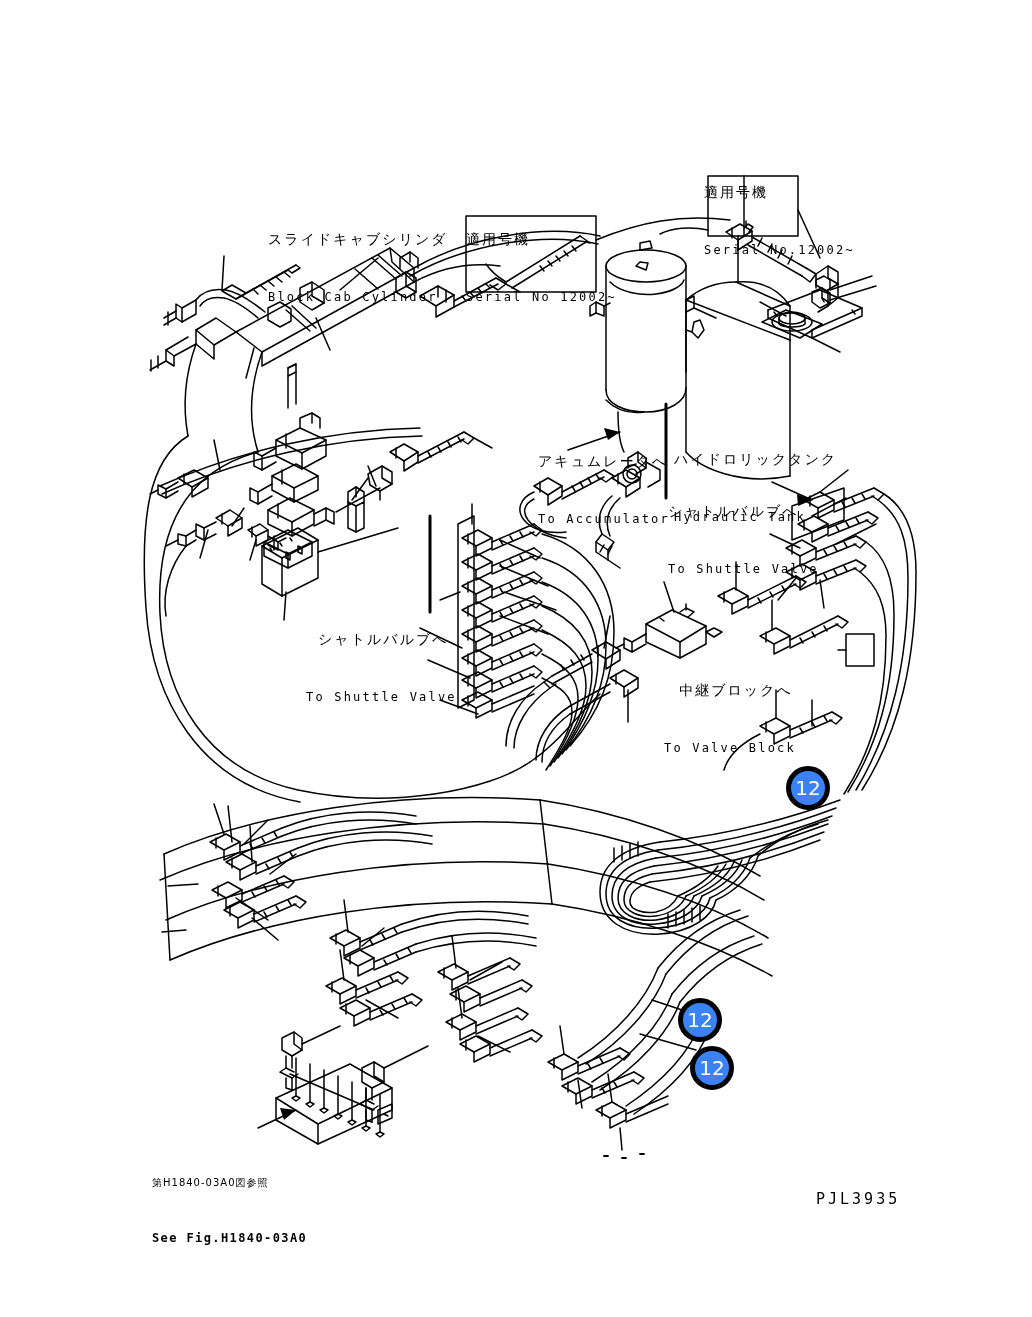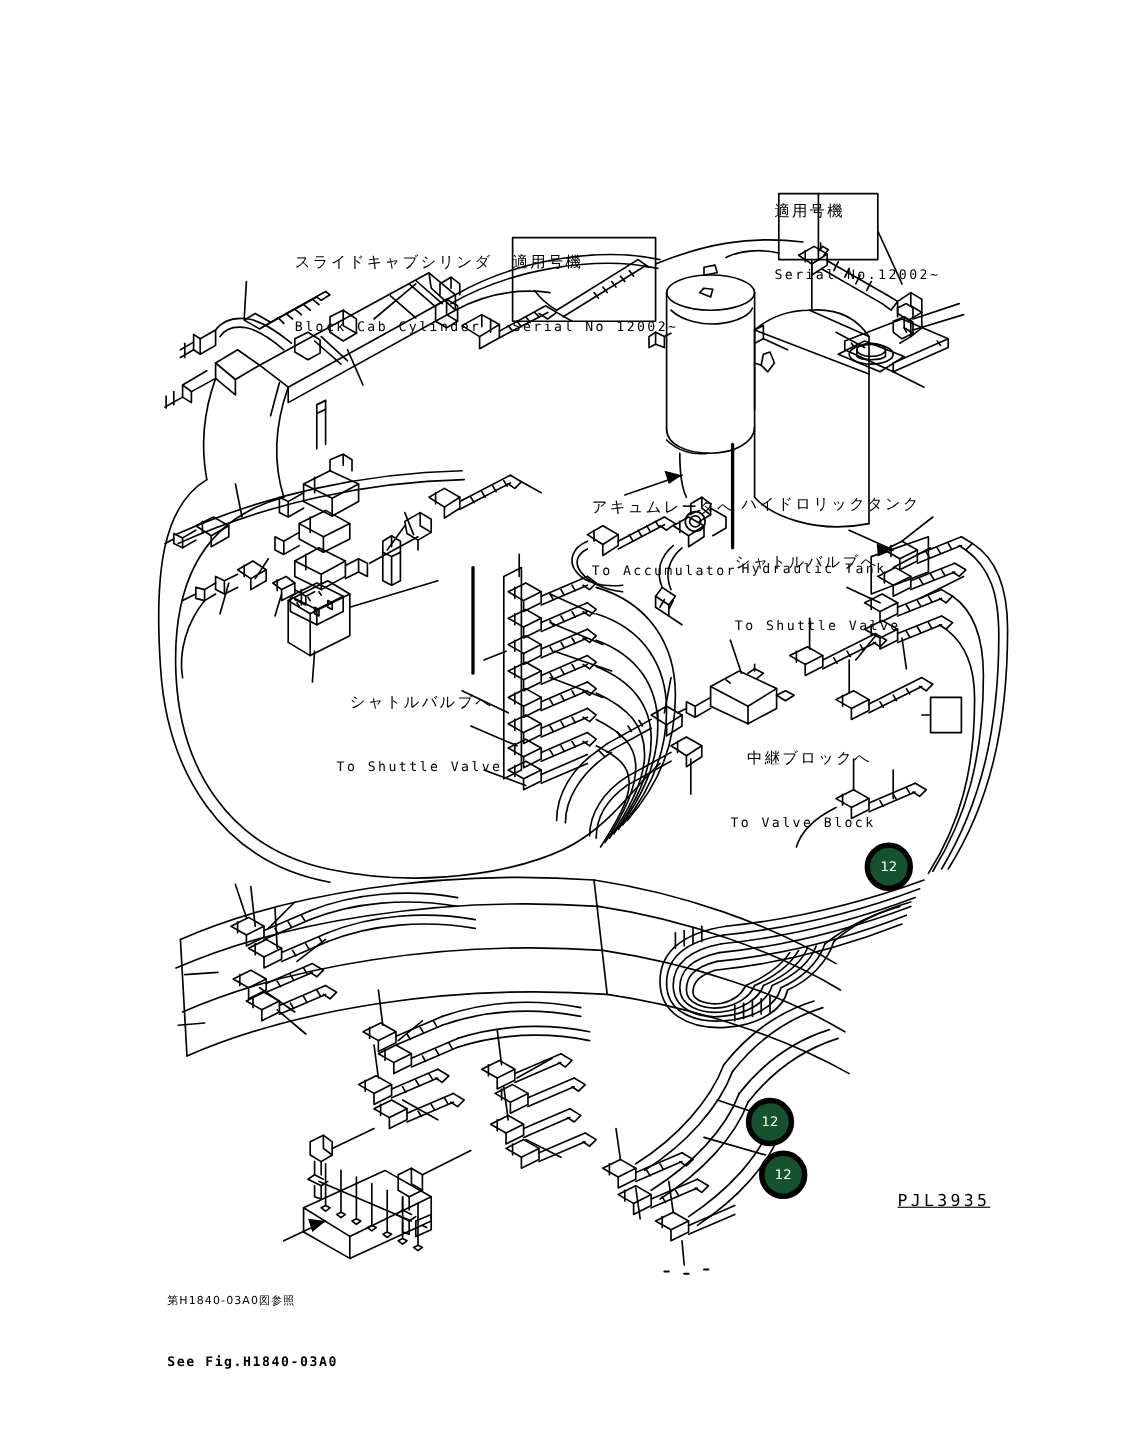--- a/index.html
+++ b/index.html
@@ -12,24 +12,24 @@
     position:relative;
   }
   #sheet{position:absolute;left:0;top:0;width:1032px;height:1317px;background:#fff;}
   #art{position:absolute;left:0;top:0;width:1032px;height:1317px;}
   .lbl{position:absolute;white-space:pre;line-height:1.28;}
   .jp{font-family:"DejaVu Sans","Liberation Sans",sans-serif;font-size:14px;letter-spacing:2.0px;}
   .en{font-family:"DejaVu Sans Mono","Liberation Mono",monospace;font-size:12px;letter-spacing:2.2px;}
   .code{font-family:"DejaVu Sans Mono","Liberation Mono",monospace;font-size:15px;letter-spacing:3px;}
   .badge{
     position:absolute;width:44px;height:44px;border-radius:50%;
-    background:#14532d;border:5px solid #000;box-sizing:border-box;
+    background:#3b82f6;border:5px solid #000;box-sizing:border-box;
     display:flex;align-items:center;justify-content:center;
     color:#fff;font-family:"DejaVu Sans","Liberation Sans",sans-serif;
-    font-size:12px;line-height:1;
+    font-size:20px;line-height:1;
   }
 </style>
 </head>
 <body>
 
 <div id="sheet">
 
   <svg id="art" viewBox="0 0 1032 1317">
     <g fill="none" stroke="#000" stroke-width="1.5" stroke-linecap="round" stroke-linejoin="round">
 
@@ -933,21 +933,21 @@
   <div class="lbl" style="left:664px;top:641px;">
     <div class="jp" style="padding-left:12px;text-align:center;">中継ブロックへ</div>
     <div class="en">To Valve Block</div>
   </div>
 
   <div class="lbl" style="left:152px;top:1136px;">
     <div class="jp" style="font-size:10px;letter-spacing:1px;">第H1840-03A0図参照</div>
     <div class="en" style="letter-spacing:1.4px;font-weight:bold;">See Fig.H1840-03A0</div>
   </div>
 
-  <div class="lbl code" style="left:816px;top:1082px;text-decoration:underline;">PJL3935</div>
+  <div class="lbl code" style="left:816px;top:1190px;">PJL3935</div>
 
   <div class="badge" style="left:786px;top:766px;">
     <span>12</span>
   </div>
   <div class="badge" style="left:678px;top:998px;">
     <span>12</span>
   </div>
   <div class="badge" style="left:690px;top:1046px;">
     <span>12</span>
   </div>

